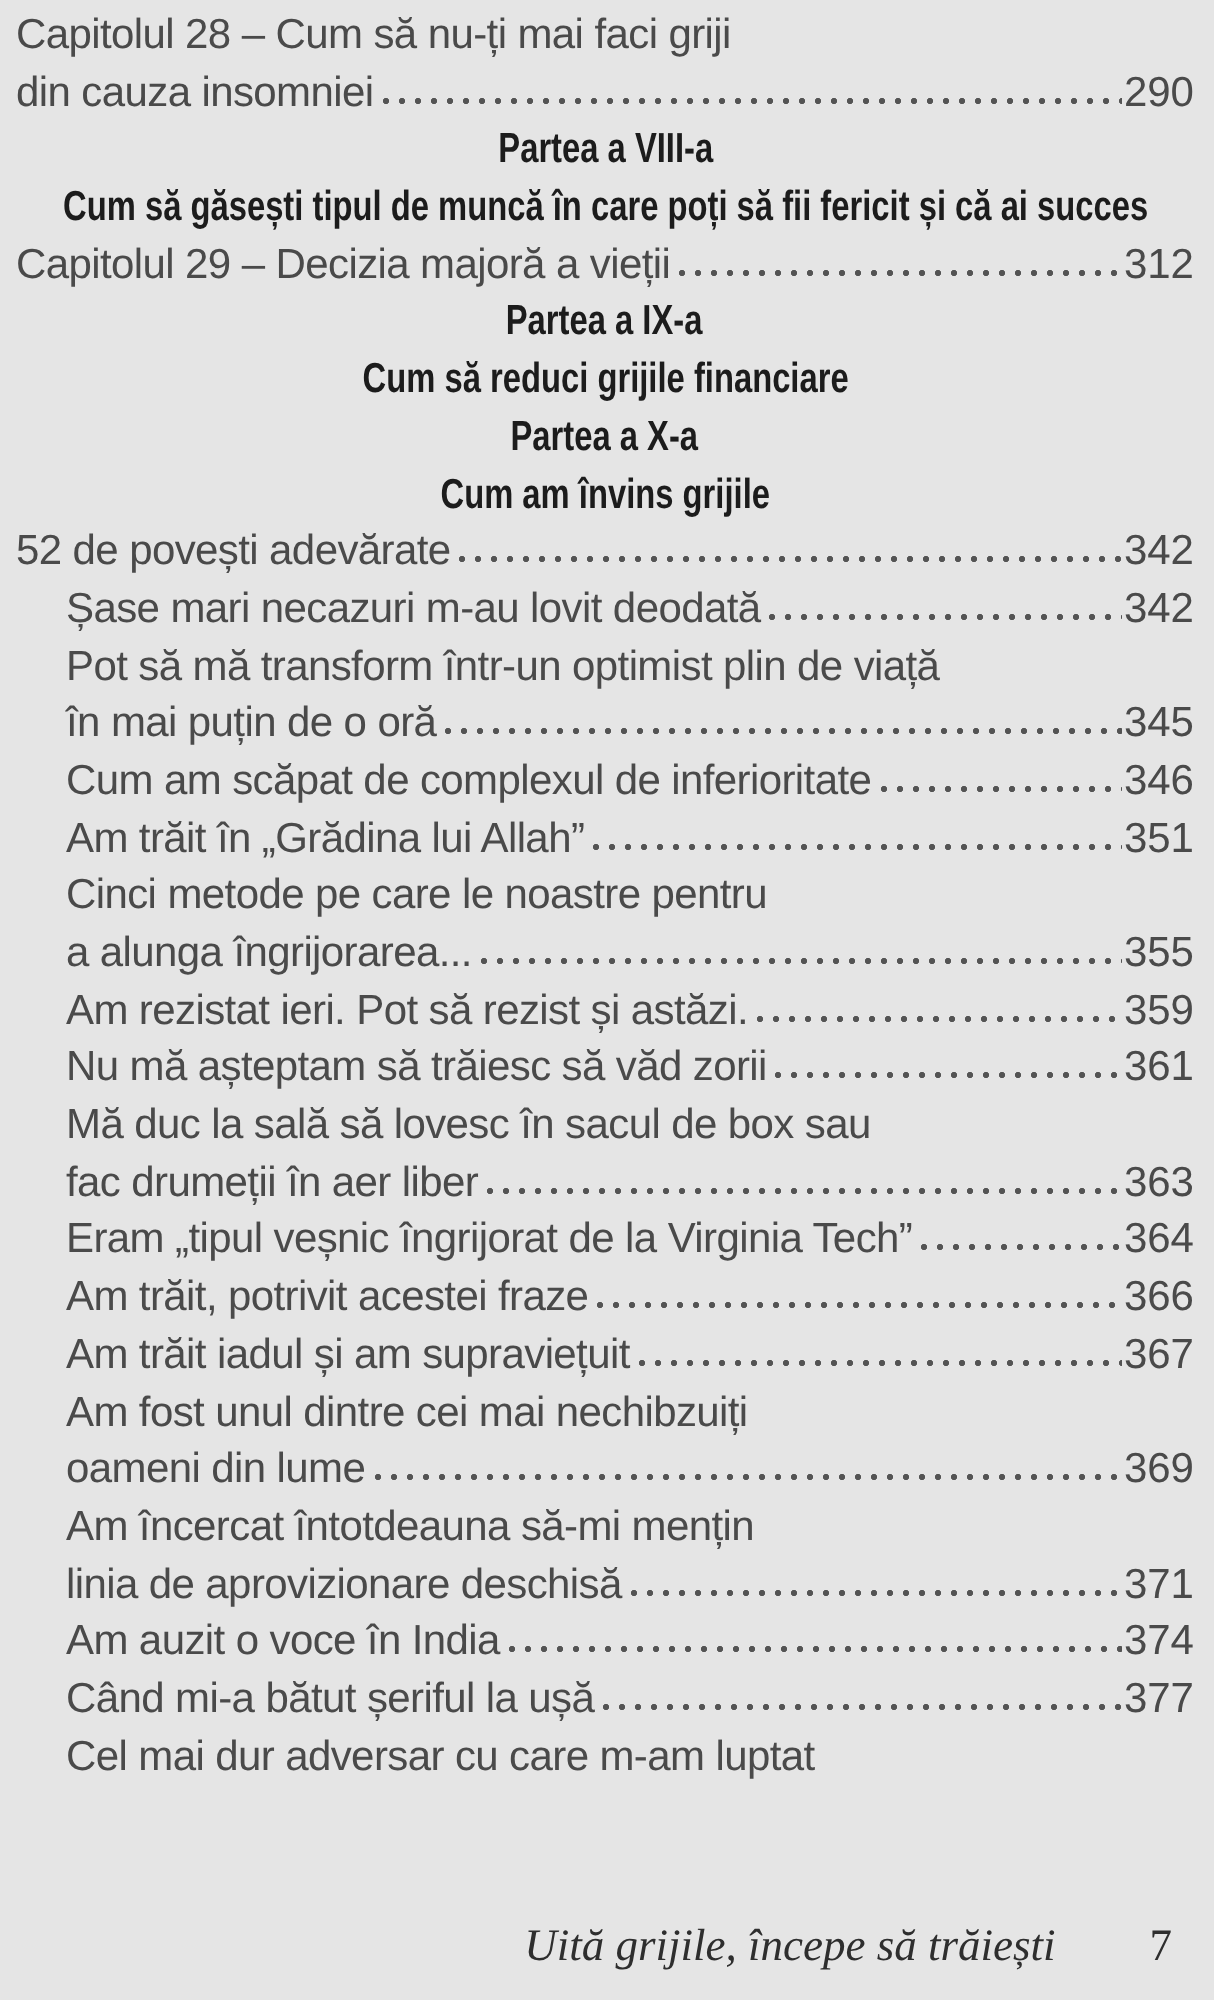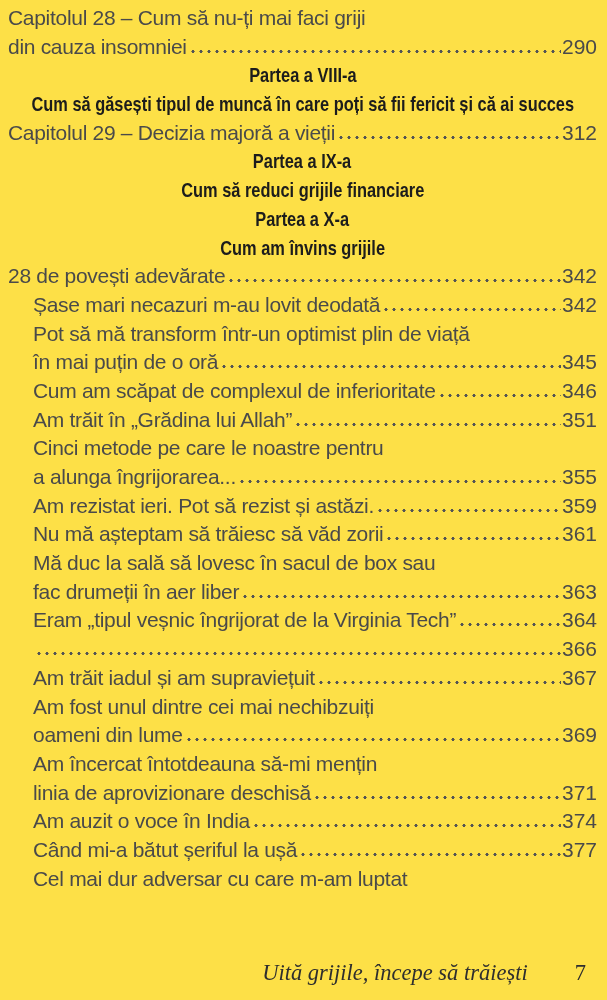--- a/index.html
+++ b/index.html
@@ -1,20 +1,20 @@
 <!DOCTYPE html>
 <html><head>
 <meta charset="utf-8">
 <style>
   html, body { margin: 0; padding: 0; background: #ffffff; }
   .page {
     position: relative;
     width: 607px;
     height: 1000px;
-    background: #fde047;
+    background: #e5e5e5;
     font-family: "Liberation Sans", sans-serif;
     overflow: hidden;
     box-sizing: border-box;
     padding-top: 4px;
   }
   .toc { padding: 0 10px 0 8px; }
   .row {
     display: flex;
     align-items: baseline;
     height: 28.7px;
@@ -96,21 +96,21 @@
       <div class="hrow">
         <span class="heading">Cum să reduci grijile financiare</span>
       </div>
       <div class="hrow">
         <span class="heading">Partea a X-a</span>
       </div>
       <div class="hrow">
         <span class="heading">Cum am învins grijile</span>
       </div>
       <div class="row">
-        <span class="toc-text">28 de povești adevărate</span>
+        <span class="toc-text">52 de povești adevărate</span>
         <span class="leader"></span>
         <span class="pagenum">342</span>
       </div>
       <div class="row i1">
         <span class="toc-text">Șase mari necazuri m-au lovit deodată</span>
         <span class="leader"></span>
         <span class="pagenum">342</span>
       </div>
       <div class="row i1">
         <span class="toc-text">Pot să mă transform într-un optimist plin de viață</span>
@@ -155,20 +155,21 @@
         <span class="toc-text">fac drumeții în aer liber</span>
         <span class="leader"></span>
         <span class="pagenum">363</span>
       </div>
       <div class="row i1">
         <span class="toc-text">Eram „tipul veșnic îngrijorat de la Virginia Tech”</span>
         <span class="leader"></span>
         <span class="pagenum">364</span>
       </div>
       <div class="row i1">
+        <span class="toc-text">Am trăit, potrivit acestei fraze</span>
         <span class="leader"></span>
         <span class="pagenum">366</span>
       </div>
       <div class="row i1">
         <span class="toc-text">Am trăit iadul și am supraviețuit</span>
         <span class="leader"></span>
         <span class="pagenum">367</span>
       </div>
       <div class="row i1">
         <span class="toc-text">Am fost unul dintre cei mai nechibzuiți</span>

